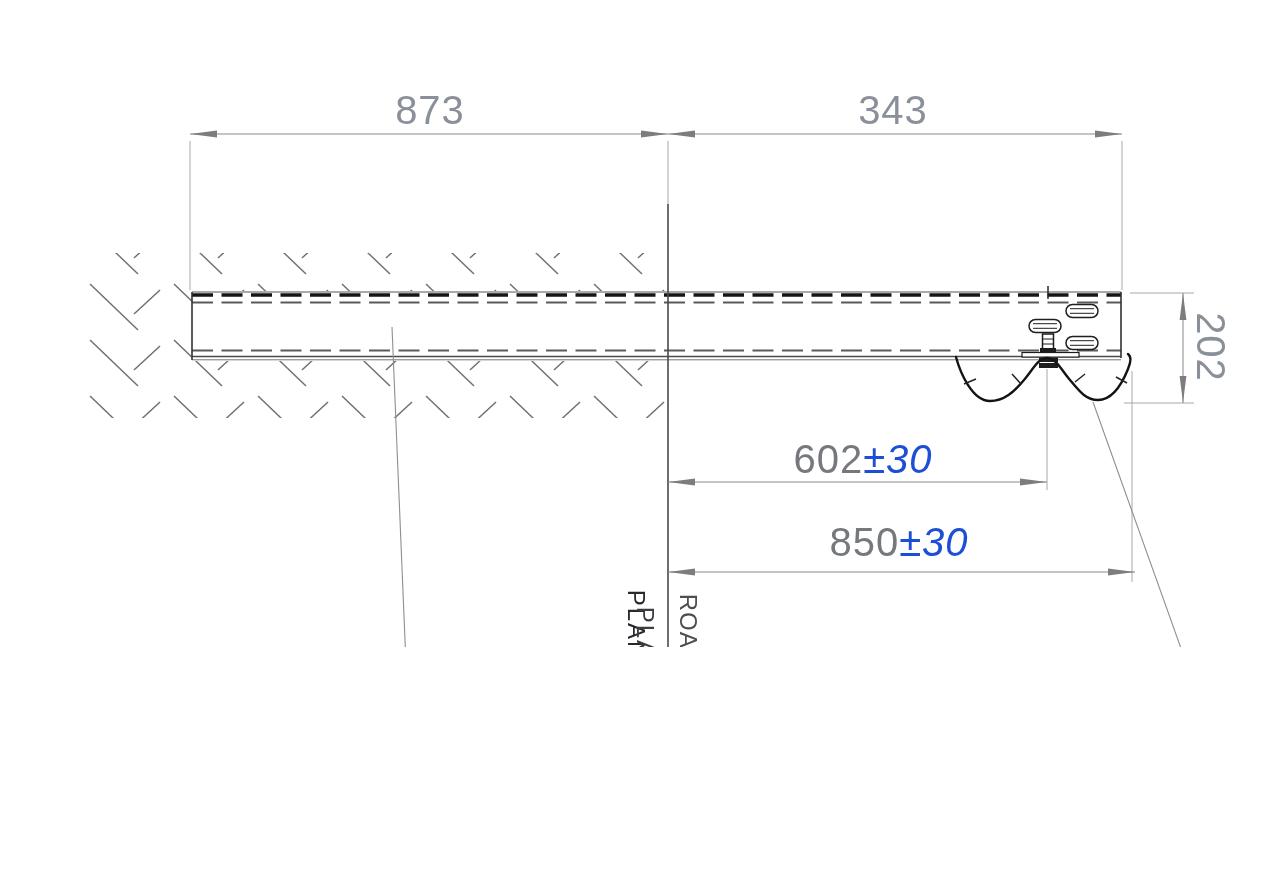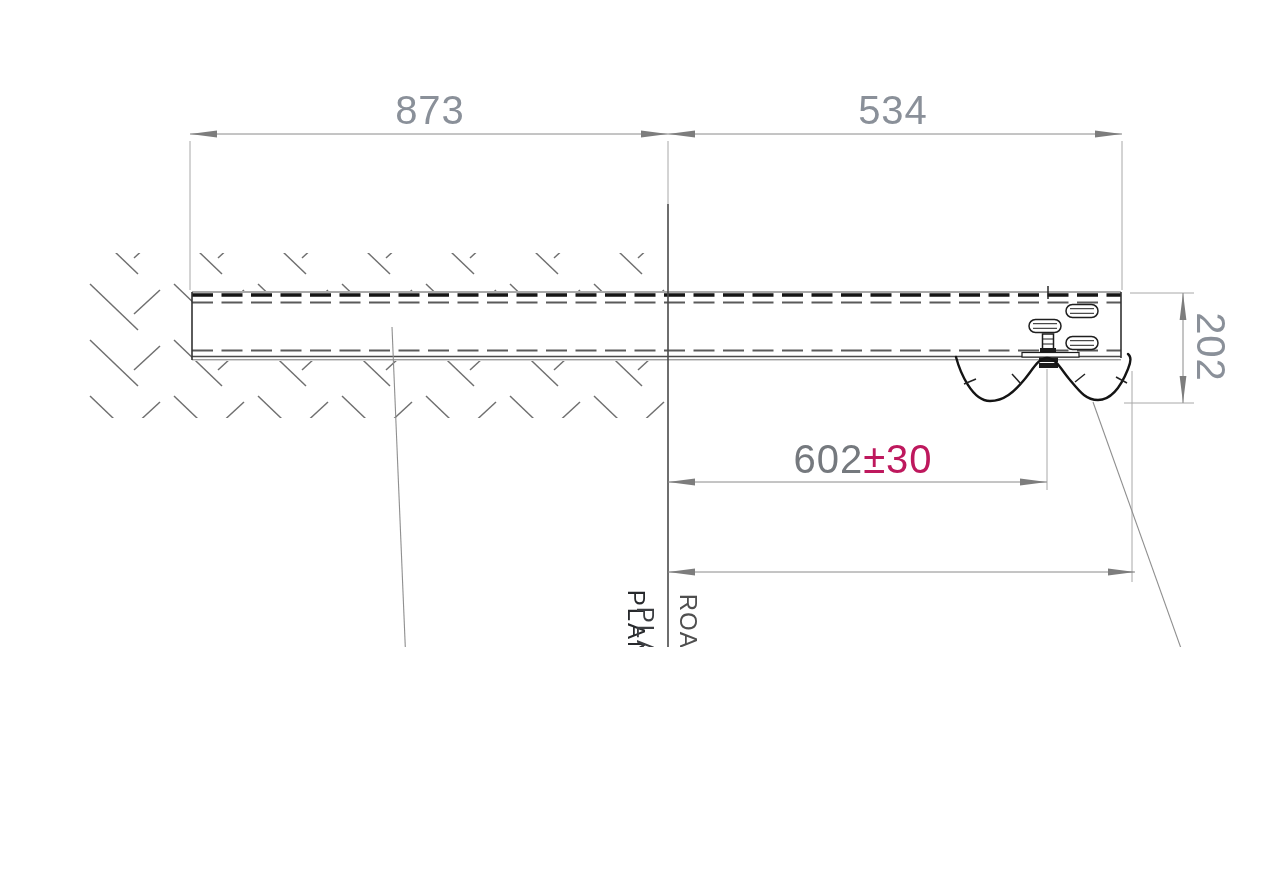--- a/index.html
+++ b/index.html
@@ -2,21 +2,21 @@
 <html><head>
 <meta charset="utf-8">
 <style>
   html,body{margin:0;padding:0;background:#ffffff;}
   #canvas{position:relative;width:1268px;height:647px;background:#ffffff;overflow:hidden;
           font-family:"Liberation Sans", sans-serif;}
   #drawing{position:absolute;left:0;top:0;}
   .txt{position:absolute;line-height:1;white-space:nowrap;}
   .dim-num{font-size:40px;color:#8a9099;letter-spacing:1px;}
   .dim-num-dark{font-size:40px;color:#75797e;letter-spacing:1px;}
-  .tol{color:#be185d;}
+  .tol{color:#1d4ed8;font-style:italic;}
   .center{transform:translate(-50%,-50%);}
   .rot{transform:translate(-50%,-50%) rotate(90deg);}
   .roadlabel{font-size:24px;color:#4f4f4f;letter-spacing:1px;}
   .planolabel{font-size:24px;color:#27292c;letter-spacing:2px;}
   .planolabel2{font-size:24px;color:#3b3d41;letter-spacing:2px;}
 </style>
 </head>
 <body>
 
 <div id="canvas">
@@ -121,26 +121,27 @@
 
     <g stroke="#8f8f8f" stroke-width="1.1" fill="none">
       <line x1="392" y1="327" x2="414" y2="857"></line>
       <line x1="1093" y1="402" x2="1267" y2="889"></line>
       <circle cx="438" cy="941" r="77" stroke-width="1.2"></circle>
     </g>
   </svg>
 
   <div class="txt dim-num center" style="left:430px;top:110px;">873</div>
 
-  <div class="txt dim-num center" style="left:893px;top:110px;">534</div>
+  <div class="txt dim-num center" style="left:893px;top:110px;">343</div>
 
   <div class="txt dim-num rot" style="left:1211px;top:347px;">202</div>
 
   <div class="txt dim-num-dark center" style="left:863px;top:459px;"><span>602</span><span class="tol">±30</span></div>
 
+  <div class="txt dim-num-dark center" style="left:899px;top:542px;"><span>850</span><span class="tol">±30</span></div>
 
   <div class="txt roadlabel rot" style="left:688px;top:674px;">ROAD LEVEL</div>
 
   <div class="txt planolabel rot" style="left:636px;top:702px;">PLANO CALZADA</div>
 
   <div class="txt planolabel2 rot" style="left:645px;top:719px;">PLANO CALZADA</div>
 
 </div>
 
 </body></html>

